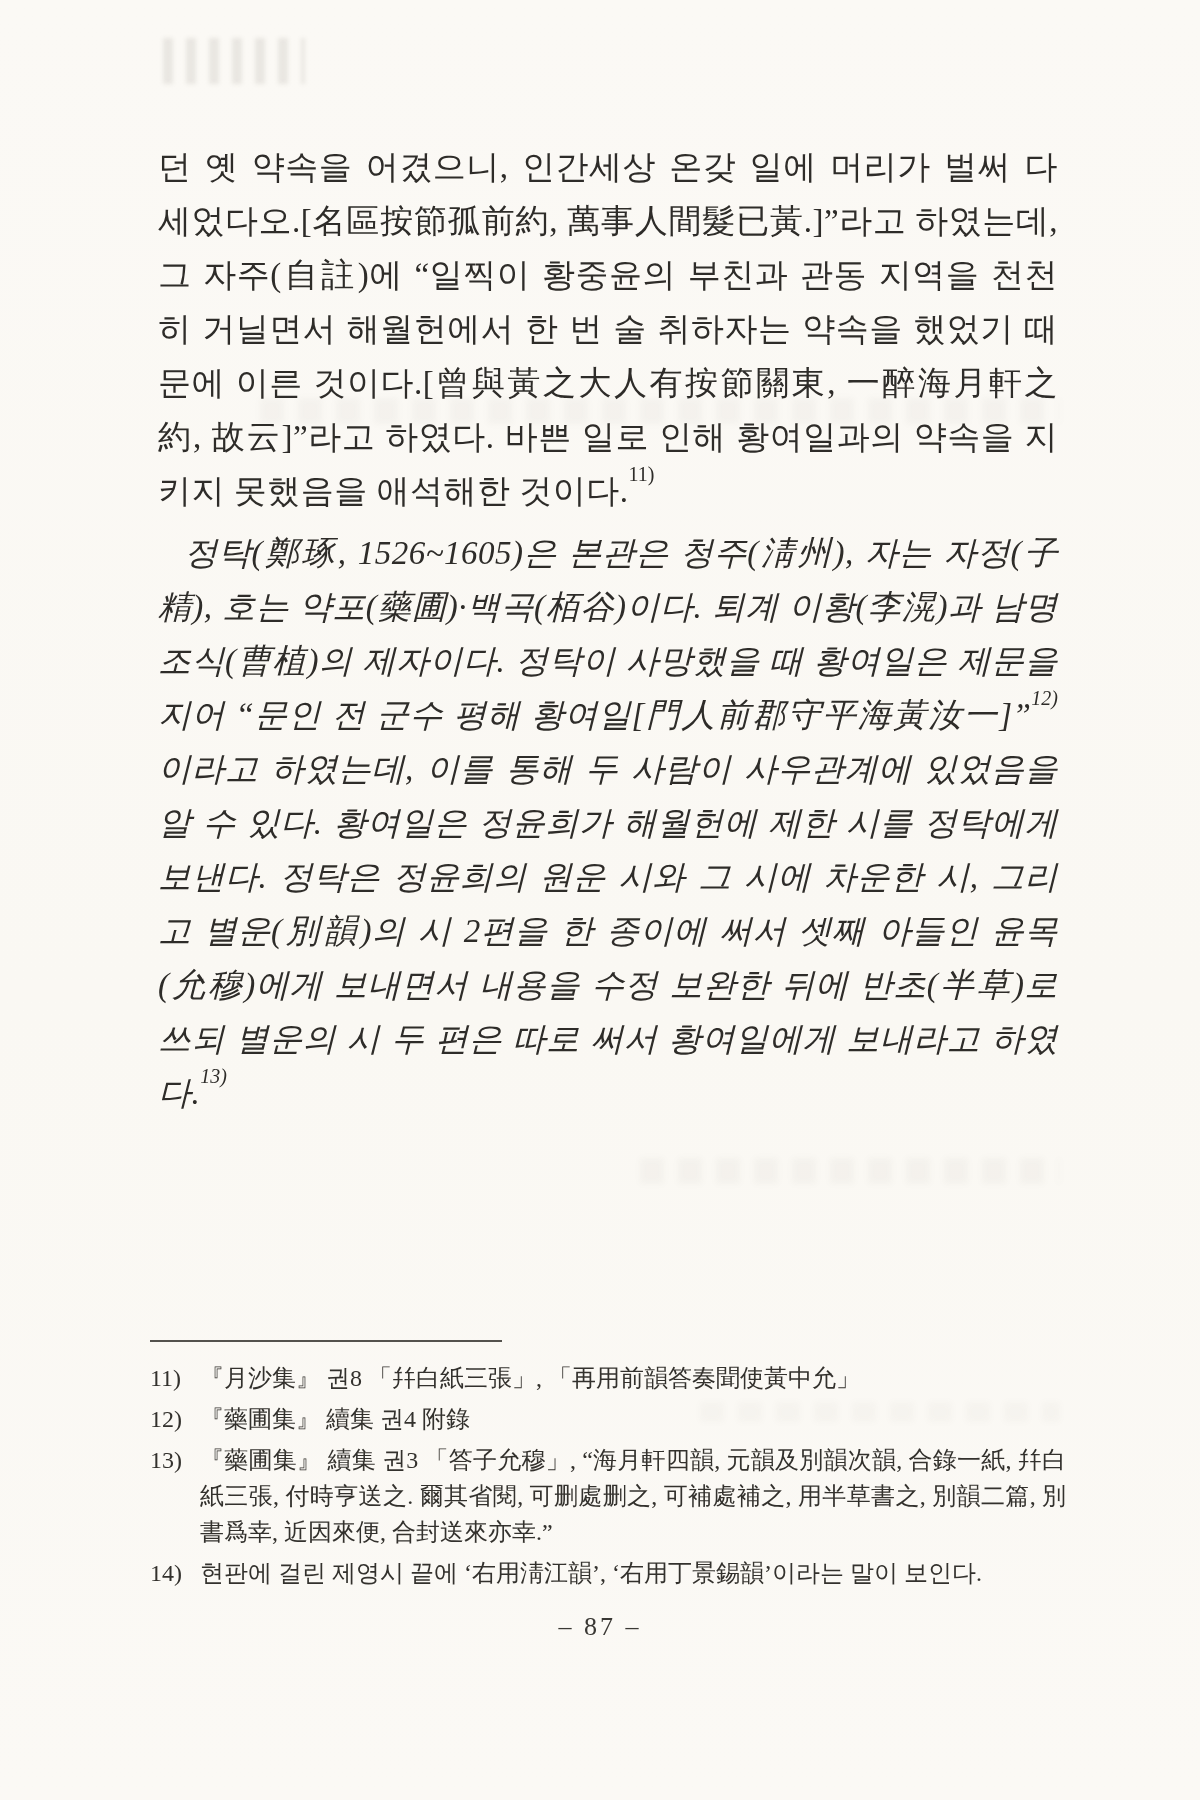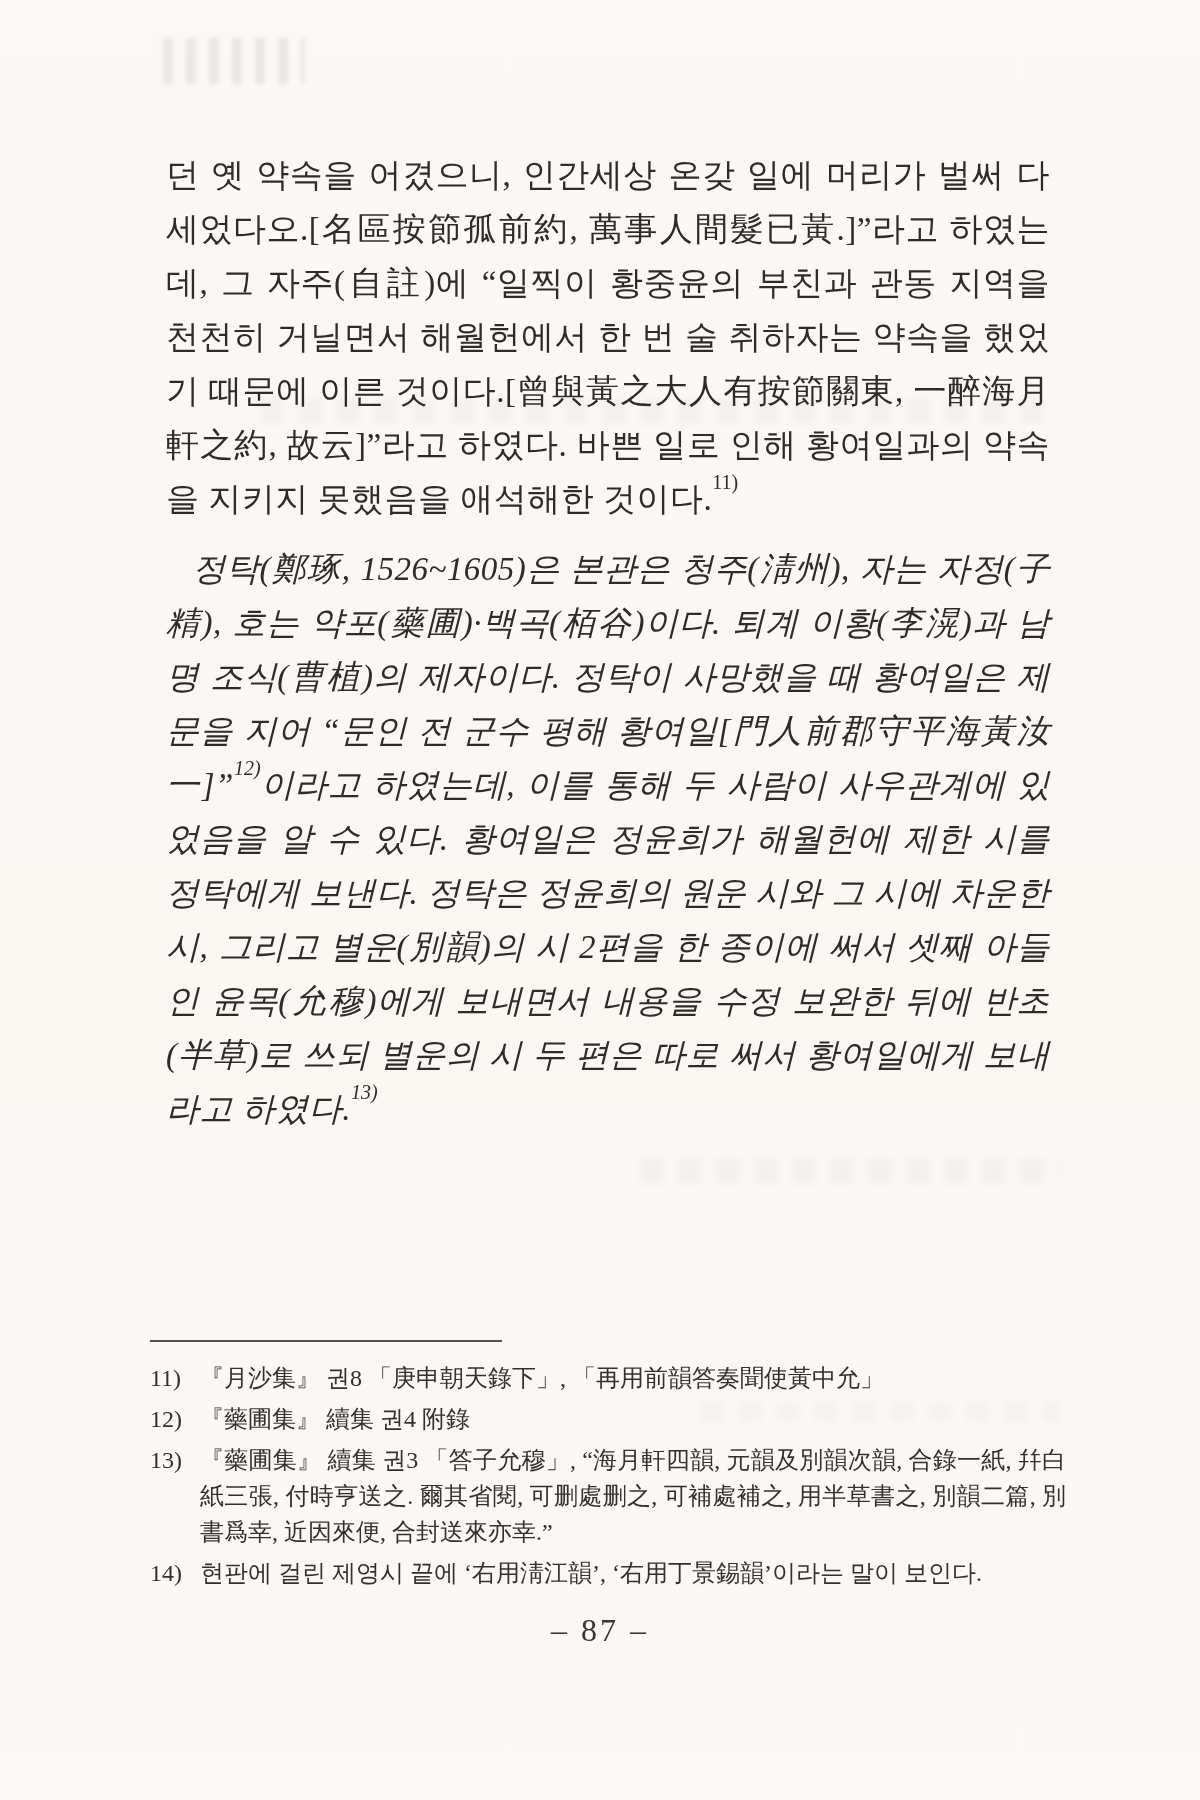--- a/index.html
+++ b/index.html
@@ -32,21 +32,21 @@
   .ghost-strip.g2 { left: 640px; top: 1158px; width: 420px; }
   .ghost-strip.g3 { left: 700px; top: 1402px; width: 360px; height: 20px; opacity: .08; }
 
   .body-text {
     position: absolute;
     left: 150px; top: 132px; width: 916px;
     font-size: 33px; line-height: 54px;
     text-align: justify;
     letter-spacing: 0.5px;
   }
-  .body-text p { margin: 16px; padding: 0; }
+  .body-text p { margin: 8px; padding: 0; }
   .para-indent { text-indent: 0.8em; font-style: italic; }
   sup.fn-ref {
     font-size: 20px; line-height: 0;
     position: relative; top: -0.45em;
     letter-spacing: 0;
   }
 
   .footnotes {
     position: absolute;
     left: 150px; top: 1340px; width: 916px;
@@ -60,21 +60,21 @@
     margin: 0 0 18px 0;
   }
   .fn-item { display: flex; margin-bottom: 5px; }
   .fn-marker { flex: 0 0 50px; }
   .fn-text { flex: 1; }
 
   .page-number {
     position: absolute;
     left: 0; top: 1612px; width: 1200px;
     text-align: center;
-    font-size: 32px;
+    font-size: 26px;
     letter-spacing: 3px;
     color: #3a3834;
   }
 </style>
 </head>
 <body>
 
 <div class="page">
 
   <div class="ghost-bars"></div>
@@ -88,21 +88,21 @@
     <p class="para-indent"><span>정탁(鄭琢, 1526~1605)은 본관은 청주(淸州), 자는 자정(子精), 호는 약포(藥圃)·백곡(栢谷)이다. 퇴계 이황(李滉)과 남명 조식(曹植)의 제자이다. 정탁이 사망했을 때 황여일은 제문을 지어 “문인 전 군수 평해 황여일[門人前郡守平海黃汝一]”</span><sup class="fn-ref">12)</sup><span>이라고 하였는데, 이를 통해 두 사람이 사우관계에 있었음을 알 수 있다. 황여일은 정윤희가 해월헌에 제한 시를 정탁에게 보낸다. 정탁은 정윤희의 원운 시와 그 시에 차운한 시, 그리고 별운(別韻)의 시 2편을 한 종이에 써서 셋째 아들인 윤목(允穆)에게 보내면서 내용을 수정 보완한 뒤에 반초(半草)로 쓰되 별운의 시 두 편은 따로 써서 황여일에게 보내라고 하였다.</span><sup class="fn-ref">13)</sup></p>
 
 
   </div>
 
   <div class="footnotes">
     <div class="fn-sep"></div>
 
     <div class="fn-item">
       <span class="fn-marker">11)</span>
-      <span class="fn-text">『月沙集』 권8 「庚申朝天錄下」, 「再用前韻答奏聞使黃中允」</span>
+      <span class="fn-text">『月沙集』 권8 「幷白紙三張」, 「再用前韻答奏聞使黃中允」</span>
     </div>
 
     <div class="fn-item">
       <span class="fn-marker">12)</span>
       <span class="fn-text">『藥圃集』 續集 권4 附錄</span>
     </div>
 
     <div class="fn-item">
       <span class="fn-marker">13)</span>
       <span class="fn-text">『藥圃集』 續集 권3 「答子允穆」, “海月軒四韻, 元韻及別韻次韻, 合錄一紙, 幷白紙三張, 付時亨送之. 爾其省閱, 可删處删之, 可補處補之, 用半草書之, 別韻二篇, 別書爲幸, 近因來便, 合封送來亦幸.”</span>

